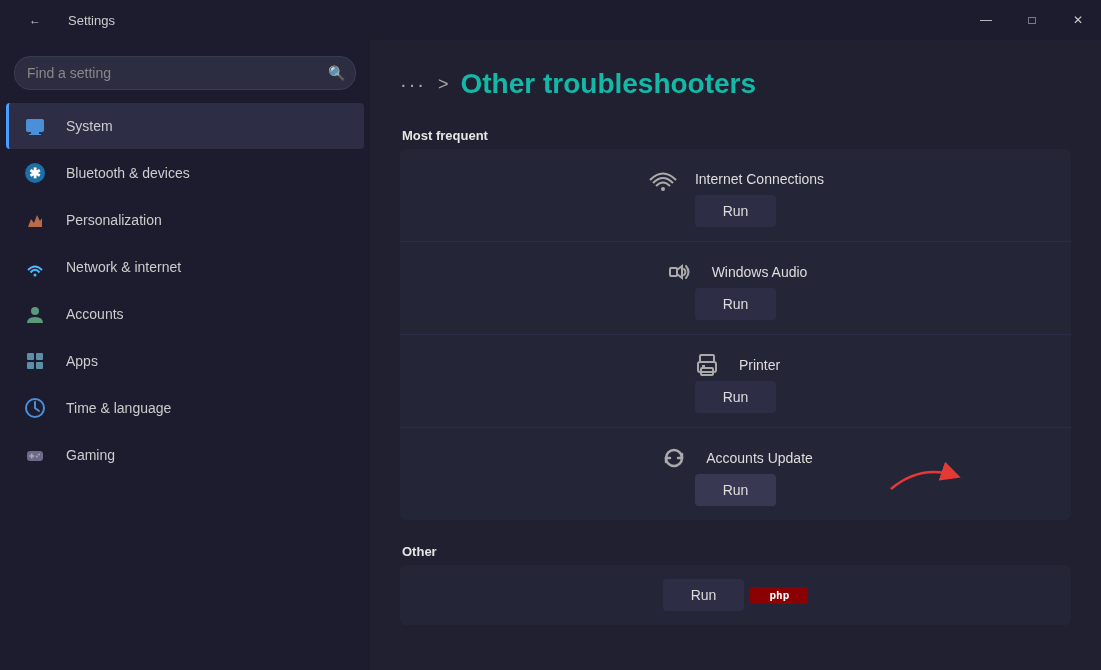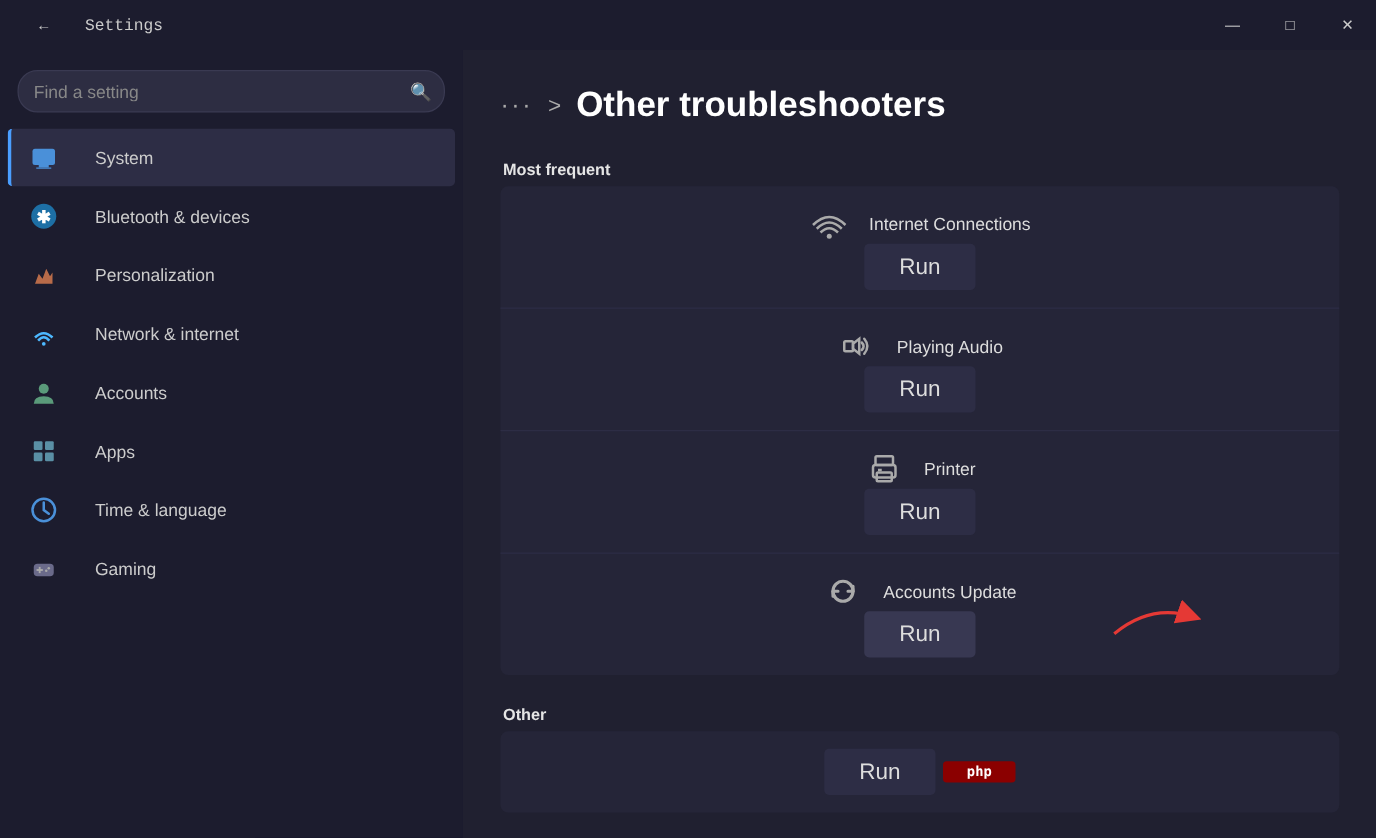--- a/index.html
+++ b/index.html
@@ -24,21 +24,20 @@
       flex-shrink: 0;
     }
     .titlebar-left {
       display: flex;
       align-items: center;
       gap: 10px;
     }
     .titlebar-title {
       color: #ccc;
       font-size: 13px;
-      font-family: Liberation Mono, monospace;
     }
     .titlebar-controls {
       display: flex;
     }
     .titlebar-btn {
       width: 46px;
       height: 40px;
       display: flex;
       align-items: center;
       justify-content: center;
@@ -89,21 +88,21 @@
       color: #aaa;
       font-size: 14px;
     }
 
     .nav-items {
       list-style: none;
     }
     .nav-item {
       display: flex;
       align-items: center;
-      gap: 30px;
+      gap: 20px;
       padding: 12px 18px;
       color: #ccc;
       font-size: 14px;
       cursor: pointer;
       border-radius: 4px;
       margin: 1px 6px;
     }
     .nav-item.active {
       background: #2d2d45;
       border-left: 3px solid #4a9eff;
@@ -136,21 +135,21 @@
     .breadcrumb-dots {
       color: #aaa;
       font-size: 20px;
       letter-spacing: 2px;
     }
     .breadcrumb-arrow {
       color: #aaa;
       font-size: 18px;
     }
     .page-title {
-      color: #ffffff;
+      color: #14b8a6;
       font-size: 28px;
       font-weight: 700;
     }
 
     .section-label {
       color: #e5e5e5;
       font-size: 13px;
       font-weight: 700;
       margin-bottom: 6px;
       padding-left: 2px;
@@ -189,21 +188,21 @@
     .item-label {
       color: #ddd;
       font-size: 14px;
     }
 
     .run-btn {
       background: #2d2d45;
       border: none;
       border-radius: 4px;
       color: #ddd;
-      font-size: 18px;
+      font-size: 14px;
       padding: 8px 28px;
       cursor: pointer;
       min-width: 80px;
     }
     .run-btn.highlighted {
       background: #383852;
     }
 
     .section-gap { margin-top: 24px; }
 
@@ -384,21 +383,21 @@
         <div class="troubleshooter-item">
           <div class="item-left">
             <div class="item-icon">
               <svg width="28" height="28" viewBox="0 0 28 28">
                 <rect x="4" y="10" width="7" height="8" rx="1" fill="none" stroke="#aaa" stroke-width="2"></rect>
                 <path d="M11 12 L16 8 L16 20 L11 16 Z" fill="none" stroke="#aaa" stroke-width="2"></path>
                 <path d="M18 11 Q21 14 18 17" stroke="#aaa" stroke-width="2" fill="none" stroke-linecap="round"></path>
                 <path d="M20 8 Q25 14 20 20" stroke="#aaa" stroke-width="2" fill="none" stroke-linecap="round"></path>
               </svg>
             </div>
-            <span class="item-label">Playing Audio</span>
+            <span class="item-label">Windows Audio</span>
           </div>
           <button class="run-btn">Run</button>
         </div>
 
         <div class="troubleshooter-item">
           <div class="item-left">
             <div class="item-icon">
               <svg width="28" height="28" viewBox="0 0 28 28">
                 <rect x="7" y="4" width="14" height="7" rx="1" fill="none" stroke="#aaa" stroke-width="2"></rect>
                 <rect x="5" y="11" width="18" height="10" rx="2" fill="none" stroke="#aaa" stroke-width="2"></rect>

